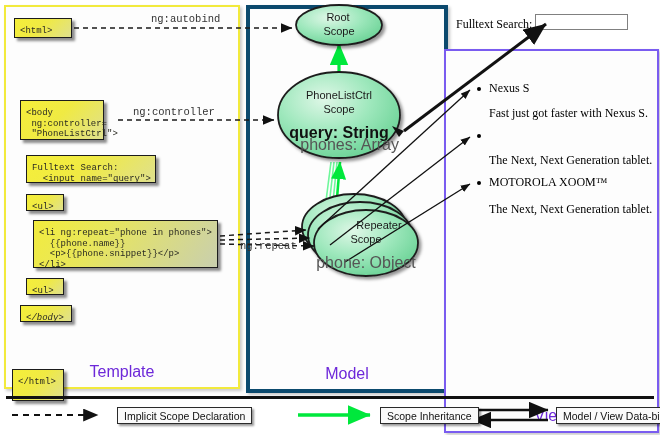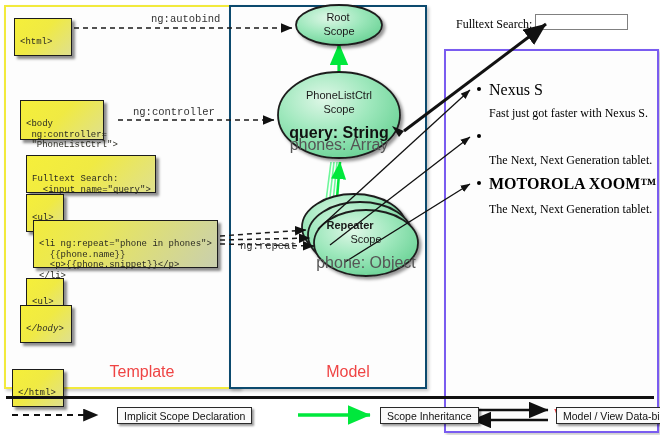--- a/index.html
+++ b/index.html
@@ -13,44 +13,43 @@
     background: #ffffff;
     overflow: hidden;
   }
   
   .panel {
     position: absolute;
     background: #fdfdfd;
     box-shadow: 2px 2px 3px rgba(0,0,0,0.22);
   }
   #panel-template { left: 4px;   top: 5px; width: 232px; height: 380px; border: 2px solid #f2ea3c; }
-  #panel-model    { left: 229px; top: 5px; width: 194px; height: 380px; border: 2px solid #0c4a6e; }
+  #panel-model    { left: 246px; top: 5px; width: 194px; height: 380px; border: 4px solid #0c4a6e; }
   #panel-view     { left: 444px; top: 5px; width: 211px; height: 380px; border: 2px solid #7a5cf0; margin-top: 44px; }
 
   .panel-label {
     position: absolute;
     bottom: 6px; left: 0; width: 100%;
     text-align: center;
     font-size: 16px;
-    color: #ef4444;
-    font-family: "Liberation Sans", sans-serif;
-    padding-left: 20px;
+    color: #6d28d9;
+    font-family: "Liberation Sans", sans-serif;
   }
 
   
   .codebox {
     position: absolute;
     border: 1.5px solid #1c1c1c;
     background: linear-gradient(135deg, #f5ef3a 0%, #f0ea43 45%, #dfe08e 100%);
     box-shadow: 2.5px 2.5px 2.5px rgba(0,0,0,0.45);
     font-family: "Liberation Mono", monospace;
     font-size: 9px;
     line-height: 10.5px;
     color: #2a2a22;
-    padding: 18px 5px;
+    padding: 7px 5px;
     white-space: pre;
     box-sizing: border-box;
   }
   .codebox.big {
     background: linear-gradient(125deg, #f2ec3d 0%, #e8e65c 35%, #c9cfae 100%);
   }
 
   
   #overlay { position: absolute; left:0; top:0; width: 660px; height: 435px; pointer-events: none; }
 
@@ -63,21 +62,21 @@
   }
   .view-input {
     position: absolute;
     border: 1px solid #808080;
     background: #ffffff;
     box-sizing: border-box;
   }
   .view-item-title {
     position: absolute;
     font-family: "Liberation Serif", serif;
-    font-size: 16px;
+    font-size: 12px;
     color: #000;
     white-space: nowrap;
   }
   .view-item-desc {
     position: absolute;
     font-family: "Liberation Serif", serif;
     font-size: 12px;
     color: #000;
     white-space: nowrap;
   }
@@ -176,21 +175,21 @@
   <input class="view-input" style="left: 535px; top: 14px; width: 93px; height: 16px;" value="">
 
   <div class="bullet" style="left:477px; top:87px;"></div>
   <div class="view-item-title" style="left:489px; top:81px;">Nexus S</div>
   <div class="view-item-desc" style="left:489px; top:106px;">Fast just got faster with Nexus S.</div>
 
   <div class="bullet" style="left:477px; top:134px;"></div>
   <div class="view-item-desc" style="left:489px; top:153px;">The Next, Next Generation tablet.</div>
 
   <div class="bullet" style="left:477px; top:181px;"></div>
-  <div class="view-item-title" style="left:489px; top:175px;font-weight:bold;">MOTOROLA XOOM™</div>
+  <div class="view-item-title" style="left:489px; top:175px;">MOTOROLA XOOM™</div>
   <div class="view-item-desc" style="left:489px; top:202px;">The Next, Next Generation tablet.</div>
 
   <svg id="overlay" viewBox="0 0 660 435">
     <defs>
       <radialGradient id="gscope" cx="38%" cy="32%" r="78%">
         <stop offset="0%" stop-color="#dff7e7"></stop>
         <stop offset="48%" stop-color="#9fe8bd"></stop>
         <stop offset="100%" stop-color="#63cf90"></stop>
       </radialGradient>
       <filter id="shadow" x="-30%" y="-30%" width="170%" height="170%">
@@ -253,23 +252,23 @@
       <line x1="548" y1="420" x2="472" y2="420" stroke="#111" stroke-width="2.6" marker-end="url(#ah-black)"></line>
     </g>
   </svg>
 
   <div class="scope-text" style="left:298px; top:11px; width:80px;">Root</div>
   <div class="scope-text" style="left:299px; top:25px; width:80px;">Scope</div>
 
   <div class="scope-text" style="left:279px; top:89px; width:120px;">PhoneListCtrl</div>
   <div class="scope-text" style="left:279px; top:103px; width:120px;">Scope</div>
   <div class="scope-mono" style="left:279px; top:124px; width:120px; font-weight:bold; color:#111;">query: String</div>
-  <div class="scope-mono" style="left:279px; top:136px; width:120px;">phones: Array</div>
-
-  <div class="scope-text" style="left:300px; top:219px; width:100px;font-weight:bold;">Repeater</div>
+  <div class="scope-mono" style="left:279px; top:136px; width:120px;text-align:right;">phones: Array</div>
+
+  <div class="scope-text" style="left:329px; top:219px; width:100px;">Repeater</div>
   <div class="scope-text" style="left:316px; top:233px; width:100px;">Scope</div>
   <div class="scope-mono" style="left:316px; top:254px; width:100px;">phone: Object</div>
 
   <div class="edge-label" style="left:151px; top:13px;">ng:autobind</div>
   <div class="edge-label" style="left:133px; top:106px;">ng:controller</div>
   <div class="edge-label" style="left:240px; top:240px;">ng:repeat</div>
 
   <div id="legend-rule"></div>
 
   <div class="legend-box" style="left:117px; top:407px; height:17px;">Implicit Scope Declaration</div>

